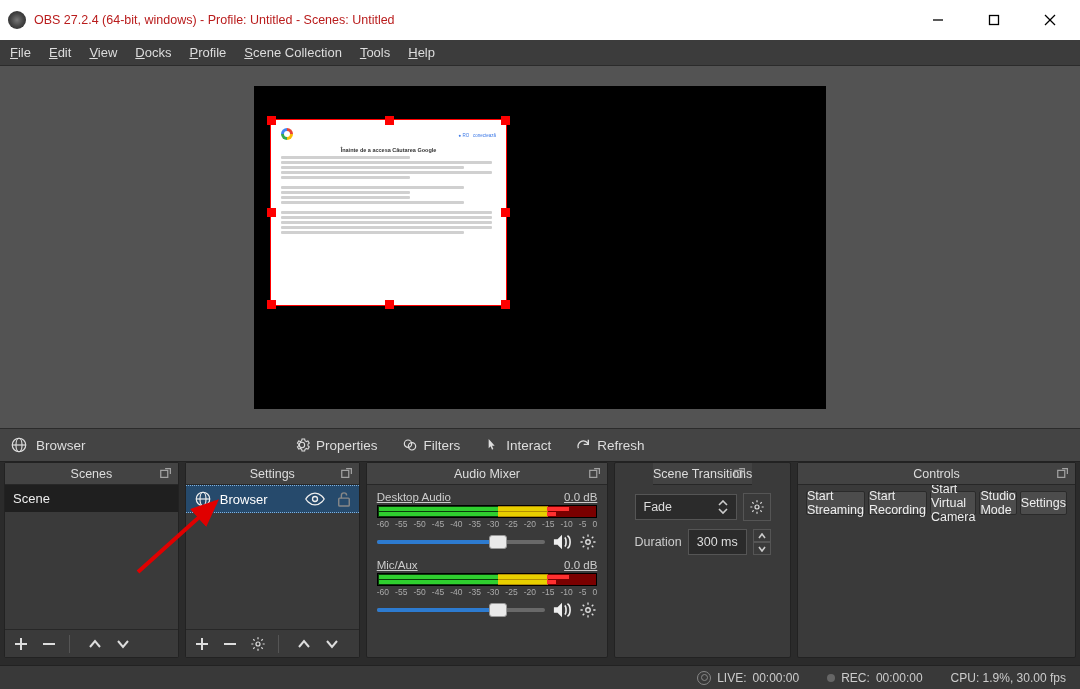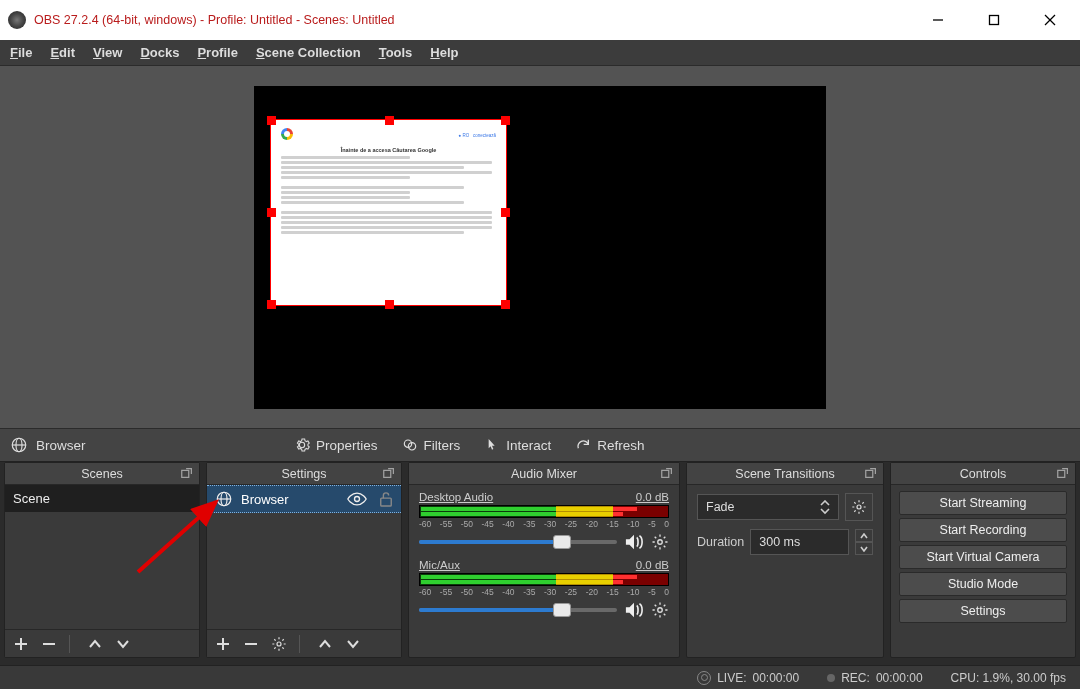--- a/index.html
+++ b/index.html
@@ -7,21 +7,21 @@
 
   
   .titlebar { height: 40px; background: #fff; display: flex; align-items: center; padding: 10px 8px; color: #b91c1c; font-size: 12.5px; }
   .titlebar .obs-icon { width: 18px; height: 18px; border-radius: 50%; background: radial-gradient(circle at 50% 50%, #777 0%, #444 50%, #222 100%); margin-right: 8px; display:flex; align-items:center; justify-content:center; }
   .title-controls { margin-left: auto; display: flex; gap: 24px; padding-right: 6px; }
   .title-controls .ctl { width: 32px; height: 24px; display:flex; align-items:center; justify-content:center; cursor:pointer; }
   .title-controls svg { stroke:#000; }
 
   
   .menubar { height: 26px; background: #3c3c3c; display:flex; align-items:center; padding: 0 10px; gap: 18px; color:#ddd; font-size:13px; border-bottom:1px solid #2b2b2b; }
-  .menubar .mi { cursor:pointer;font-weight:bold; }
+  .menubar .mi { cursor:pointer; }
   .menubar .mi span.u { text-decoration: underline; }
 
   
   .preview-wrap { height: 362px; background:#535353; display:flex; align-items:center; justify-content:center; position:relative; }
   .preview { width: 572px; height: 323px; background:#000; position:relative; }
   .sel-box { position:absolute; left:16px; top:33px; width:237px; height:187px; border:1.5px solid red; box-sizing:border-box; }
   .handle { position:absolute; width:9px; height:9px; background:red; }
   .h-tl { left:-4px; top:-4px; } .h-tr { right:-4px; top:-4px; } .h-bl{left:-4px;bottom:-4px;} .h-br{right:-4px;bottom:-4px;}
   .h-t { left:calc(50% - 4px); top:-4px;} .h-b{left:calc(50% - 4px);bottom:-4px;}
   .h-l { top:calc(50% - 4px); left:-4px;} .h-r{top:calc(50% - 4px); right:-4px;}
@@ -46,21 +46,21 @@
   .dock { background:#3a3a3a; border:1px solid #222; border-radius:2px; display:flex; flex-direction:column; color:#ddd; font-size:13px; }
   .dock-head { height:22px; background:#434343; display:flex; align-items:center; justify-content:center; position:relative; font-size:12.5px; border-bottom:1px solid #272727; }
   .dock-head .popout { position:absolute; right:5px; top:3px; width:14px; height:14px; cursor:pointer; opacity:.8;}
   .dock-body { flex:1; position:relative; overflow:hidden; }
   .dock-footer { height:28px; background:#3a3a3a; border-top:1px solid #272727; display:flex; align-items:center; gap:8px; padding:0 6px;}
   .dock-footer .fbtn { width:20px; height:20px; display:flex; align-items:center; justify-content:center; cursor:pointer;}
 
   .d-scenes { width:196px;}
   .d-sources{ width:196px;}
   .d-mixer  { width:272px;}
-  .d-trans  { width:198px;}
+  .d-trans  { width:198px;align-items:center;}
   .d-controls{ flex:1;}
 
   .scene-row { padding:6px 8px; background:#1f1f1f; color:#eee; font-size:13px;}
   .source-row { display:flex; align-items:center; gap:8px; padding:4px 8px; background:#264a6c; border:1px dotted #7fb2e0; border-left:none; border-right:none; color:#fff;}
   .source-row .eye, .source-row .lock { margin-left:auto; }
   .source-row .lock{margin-left:4px;}
   .src-icon { width:18px; height:18px;}
 
   
   .mix-ch { padding:6px 10px 2px 10px;}
@@ -83,21 +83,21 @@
   .trans-row { display:flex; align-items:center; gap:6px;}
   .sel{ flex:1; background:#2b2b2b; border:1px solid #555; height:26px; display:flex; align-items:center; padding:0 8px; font-size:12.5px; position:relative;}
   .sel .chev { position:absolute; right:4px; top:3px; bottom:3px; width:18px; display:flex; flex-direction:column; align-items:center; justify-content:center; gap:1px;}
   .chev svg{display:block;}
   .lbl{font-size:12.5px; color:#ccc;}
   .gear-box{width:28px;height:28px;background:#3a3a3a;border:1px solid #555;display:flex;align-items:center;justify-content:center;cursor:pointer;}
   .stepper{width:18px; display:flex; flex-direction:column;}
   .stepper div{height:13px;background:#3a3a3a;border:1px solid #555;display:flex;align-items:center;justify-content:center;}
 
   
-  .controls-body { padding:6px 8px; display:flex; flex-direction:column; gap:3px;}
+  .controls-body { padding:6px 8px; display:flex; flex-direction:row; gap:3px;}
   .btn { height:24px; background:#4c4c4c; border:1px solid #2a2a2a; font-size:12.5px; color:#eee; display:flex; align-items:center; justify-content:center; cursor:pointer; border-radius:2px;}
 
   
   .statusbar { position:absolute; bottom:0; left:0; right:0; height:24px; background:#393939; border-top:1px solid #222; display:flex; align-items:center; justify-content:flex-end; gap:28px; padding:0 14px; color:#ccc; font-size:12px;}
   .statusbar .live{display:flex;align-items:center;gap:6px;}
   .statusbar .rec-dot{width:8px;height:8px;border-radius:50%;background:#666;}
   .live-ring{width:14px;height:14px;border:1.5px solid #888;border-radius:50%;position:relative;}
   .live-ring::after{content:"";position:absolute;inset:2.5px;border:1.5px solid #888;border-radius:50%;}
 
   

